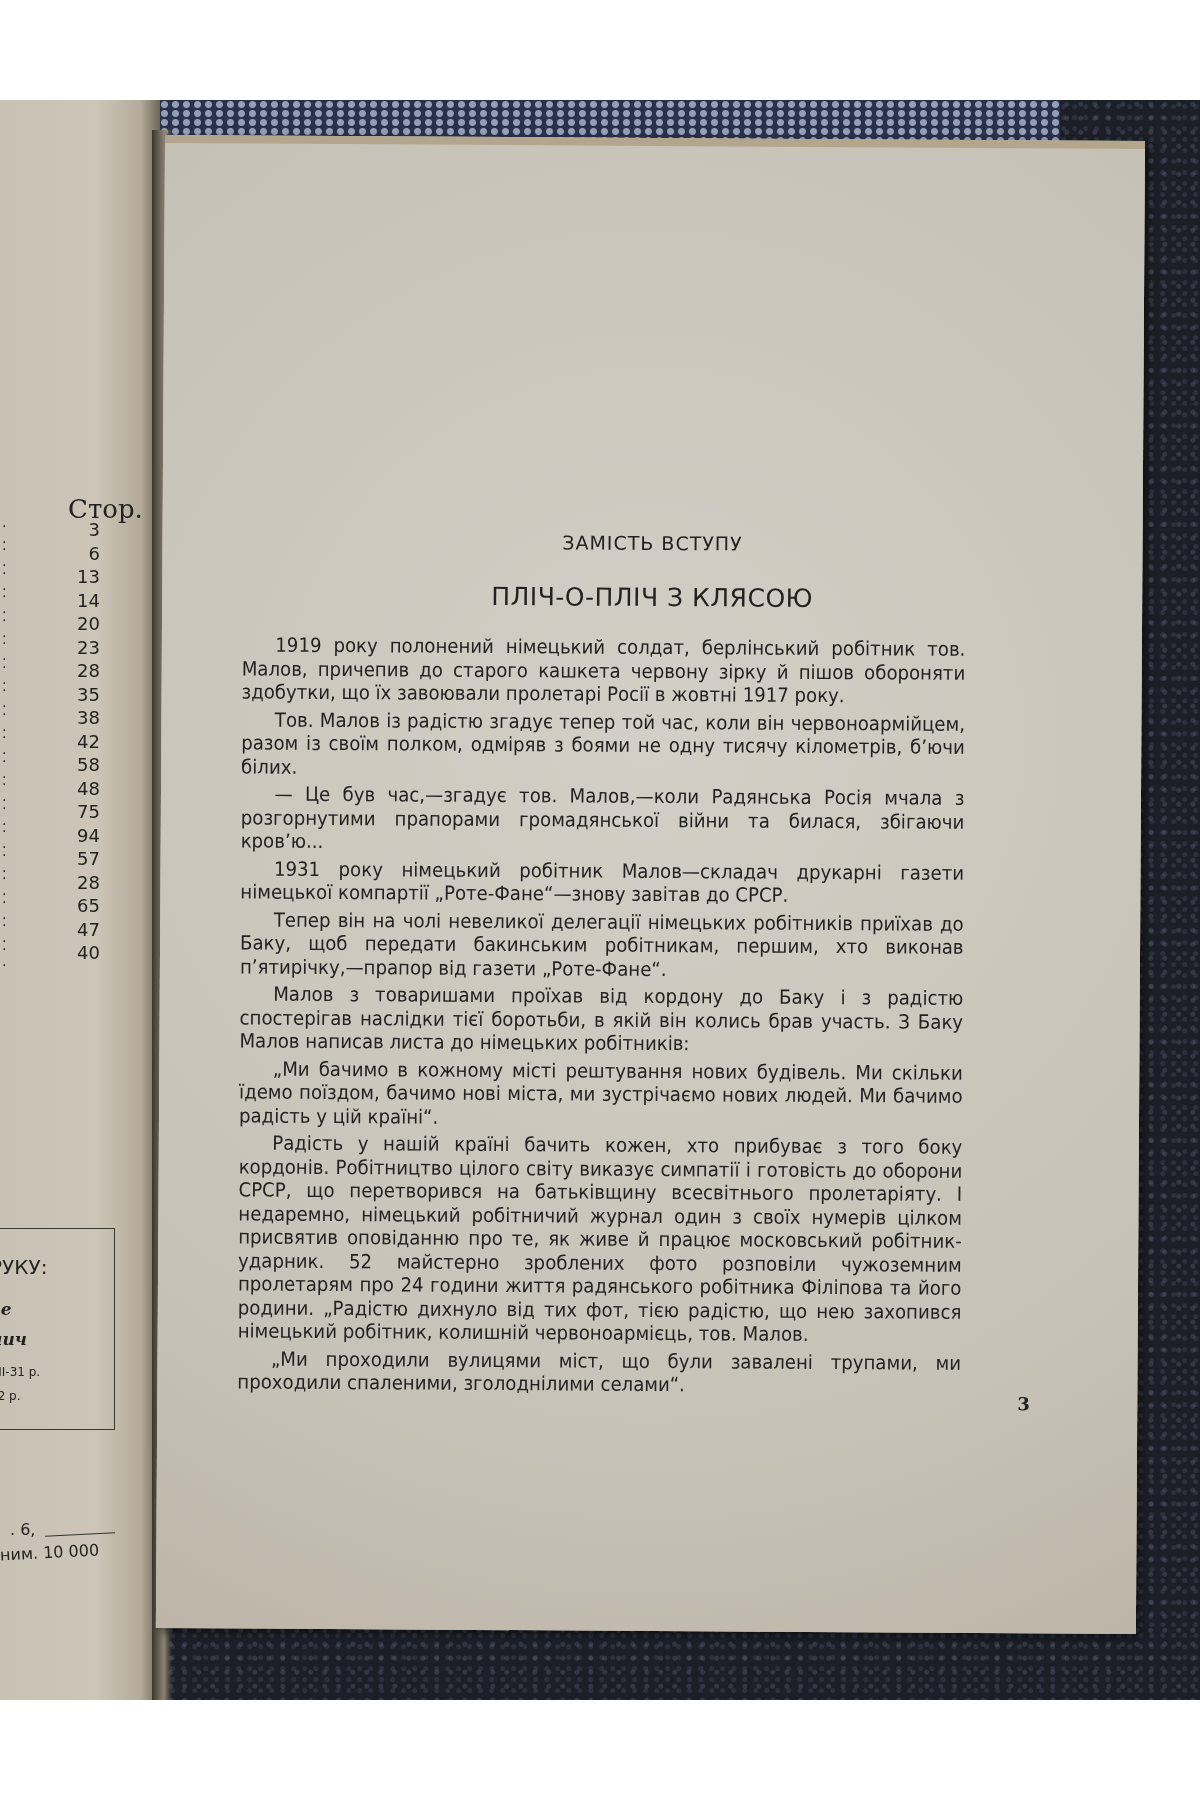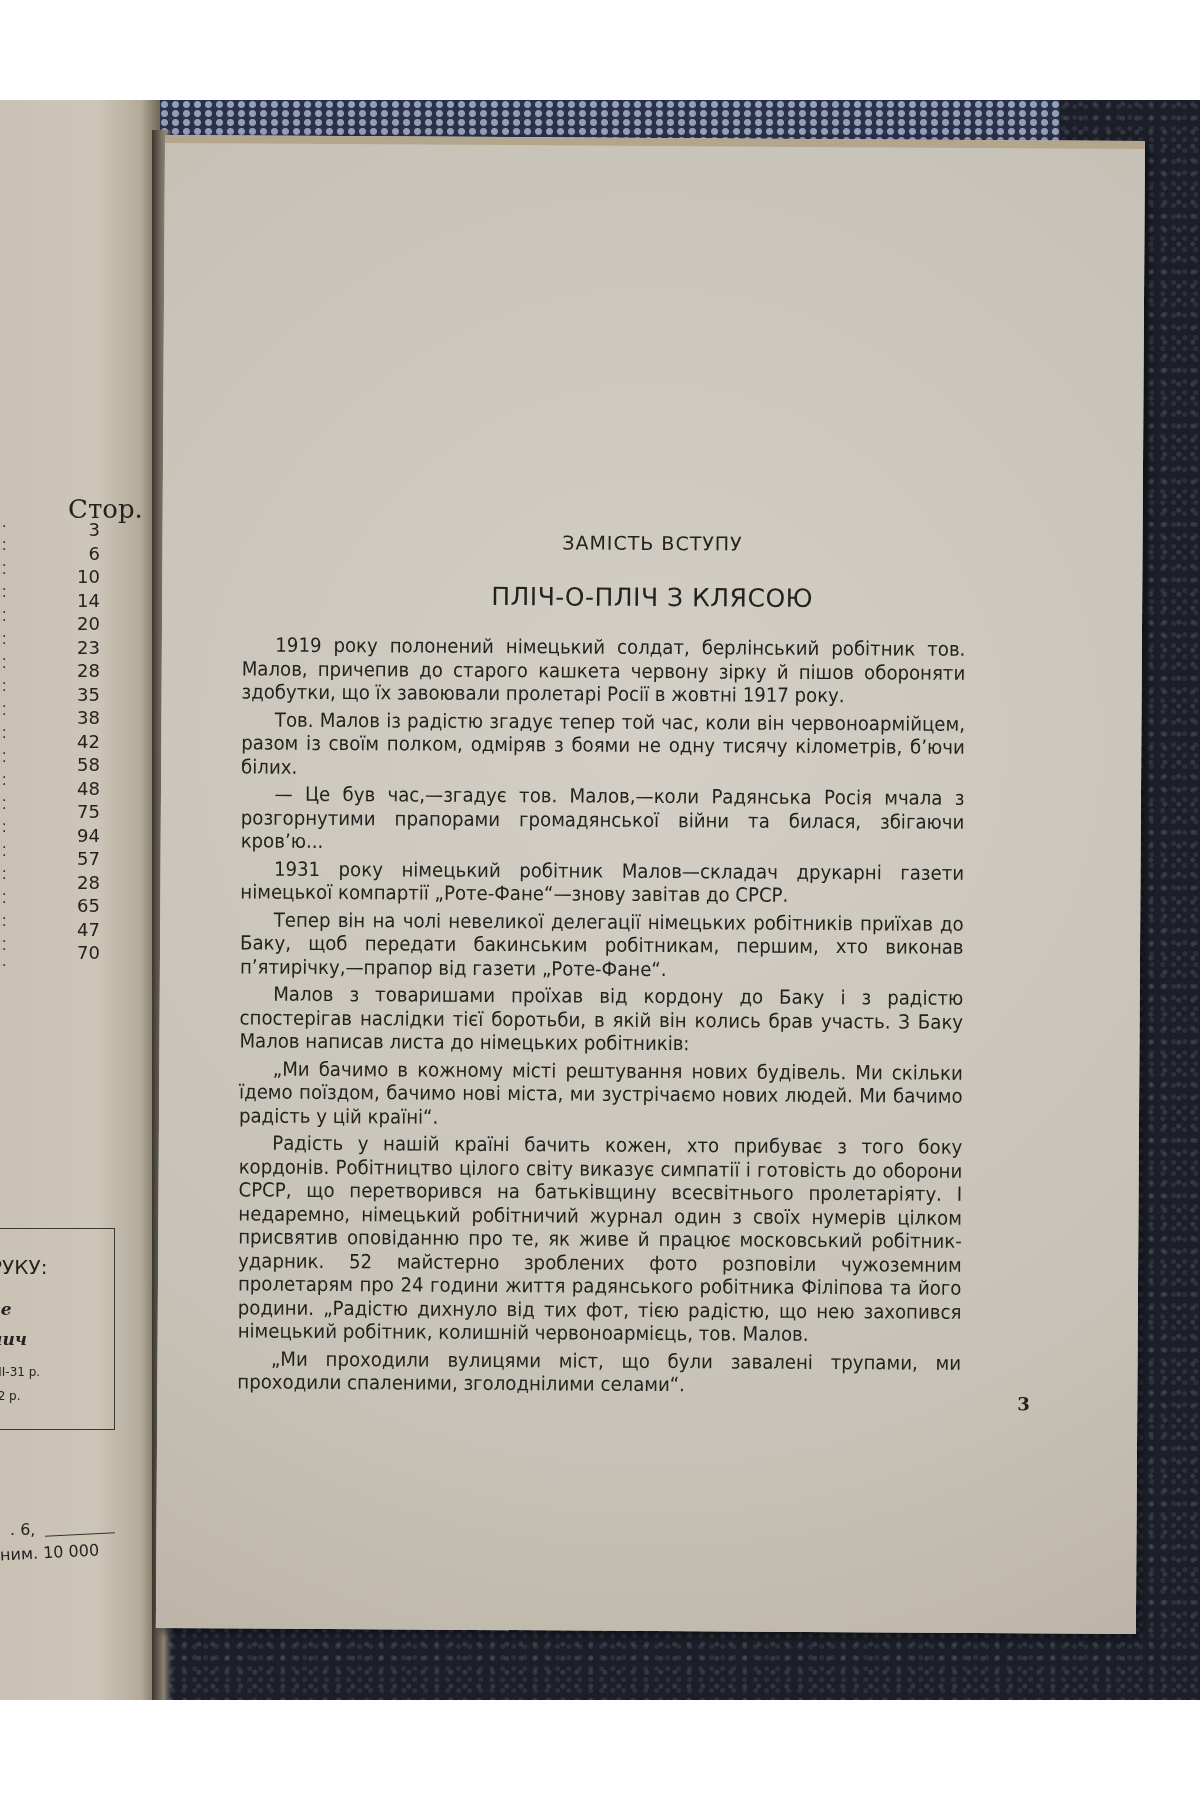--- a/index.html
+++ b/index.html
@@ -96,21 +96,21 @@
         <div class="toc-row">
           <span class="dots">. .</span>
           <span class="num">3</span>
         </div>
         <div class="toc-row">
           <span class="dots">. .</span>
           <span class="num">6</span>
         </div>
         <div class="toc-row">
           <span class="dots">. .</span>
-          <span class="num">10</span>
+          <span class="num">13</span>
         </div>
         <div class="toc-row">
           <span class="dots">. .</span>
           <span class="num">14</span>
         </div>
         <div class="toc-row">
           <span class="dots">. .</span>
           <span class="num">20</span>
         </div>
         <div class="toc-row">
@@ -160,21 +160,21 @@
         <div class="toc-row">
           <span class="dots">. .</span>
           <span class="num">65</span>
         </div>
         <div class="toc-row">
           <span class="dots">. .</span>
           <span class="num">47</span>
         </div>
         <div class="toc-row">
           <span class="dots">. .</span>
-          <span class="num">70</span>
+          <span class="num">40</span>
         </div>
       </div>
 
     <div class="imprint-box">
       <div class="imprint-heading">РУКУ:</div>
       <div class="imprint-italic" style="top:70px;">зе</div>
       <div class="imprint-italic" style="top:100px;">нич</div>
       <div class="imprint-small" style="top:136px;">XII-31 р.</div>
       <div class="imprint-small" style="top:160px;">32 р.</div>
     </div>

